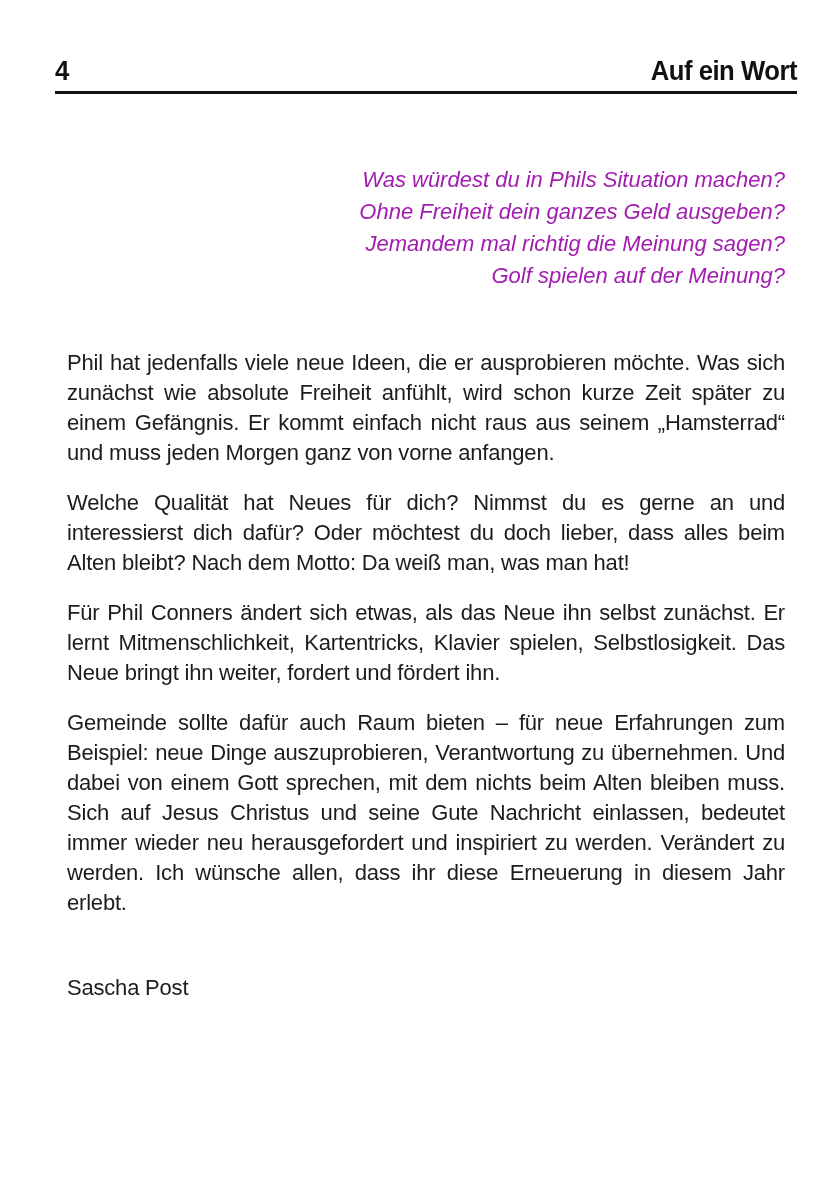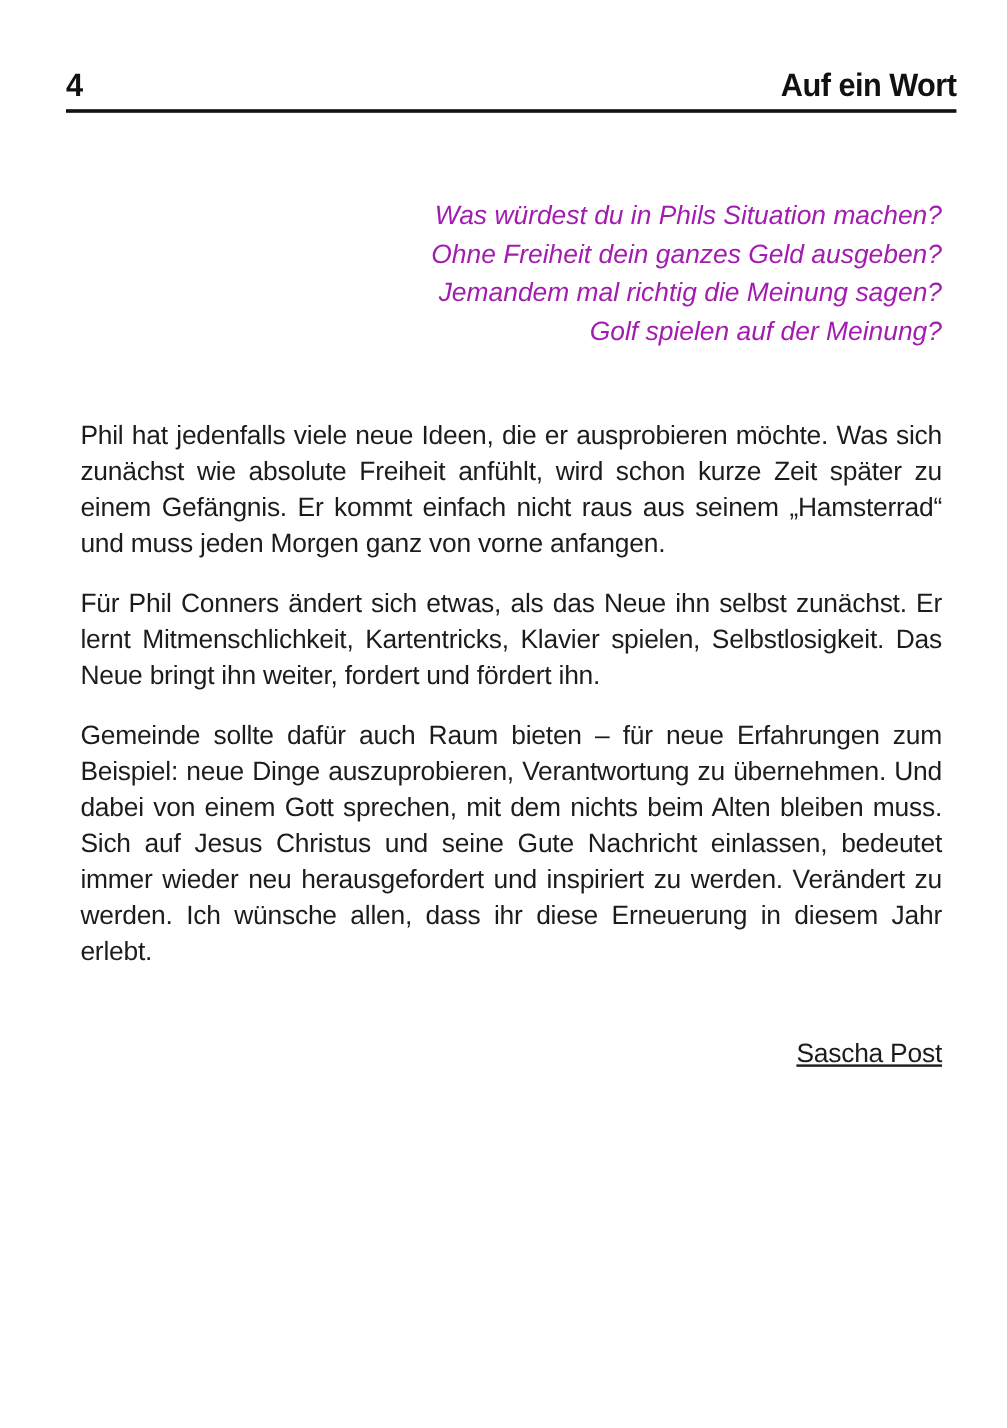--- a/index.html
+++ b/index.html
@@ -51,22 +51,21 @@
     font-size: 22px;
     line-height: 30px;
     letter-spacing: -0.2px;
   }
   .article p {
     margin: 0 0 20px 0;
     text-align: justify;
   }
   .article p.signature {
     margin: 55px 0 0 0;
-    text-align: right;
-    text-decoration: underline;
+    text-align: left;
   }
 </style>
 </head>
 <body>
 
 <div class="page">
 
   <header class="page-header">
     <span class="page-number">4</span>
     <span class="header-title">Auf ein Wort</span>
@@ -74,18 +73,19 @@
 
   <section class="intro-questions">
     <div>Was würdest du in Phils Situation machen?</div>
     <div>Ohne Freiheit dein ganzes Geld ausgeben?</div>
     <div>Jemandem mal richtig die Meinung sagen?</div>
     <div>Golf spielen auf der Meinung?</div>
   </section>
 
   <section class="article">
     <p>Phil hat jedenfalls viele neue Ideen, die er ausprobieren möchte. Was sich zunächst wie absolute Freiheit anfühlt, wird schon kurze Zeit später zu einem Gefängnis. Er kommt einfach nicht raus aus seinem „Hamsterrad“ und muss jeden Morgen ganz von vorne anfangen.</p>
+    <p>Welche Qualität hat Neues für dich? Nimmst du es gerne an und interessierst dich dafür? Oder möchtest du doch lieber, dass alles beim Alten bleibt? Nach dem Motto: Da weiß man, was man hat!</p>
     <p>Für Phil Conners ändert sich etwas, als das Neue ihn selbst zunächst. Er lernt Mitmenschlichkeit, Kartentricks, Klavier spielen, Selbstlosigkeit. Das Neue bringt ihn weiter, fordert und fördert ihn.</p>
     <p>Gemeinde sollte dafür auch Raum bieten – für neue Erfahrungen zum Beispiel: neue Dinge auszuprobieren, Verantwortung zu übernehmen. Und dabei von einem Gott sprechen, mit dem nichts beim Alten bleiben muss. Sich auf Jesus Christus und seine Gute Nachricht einlassen, bedeutet immer wieder neu herausgefordert und inspiriert zu werden. Verändert zu werden. Ich wünsche allen, dass ihr diese Erneuerung in diesem Jahr erlebt.</p>
     <p class="signature">Sascha Post</p>
   </section>
 
 </div>
 
 </body></html>

